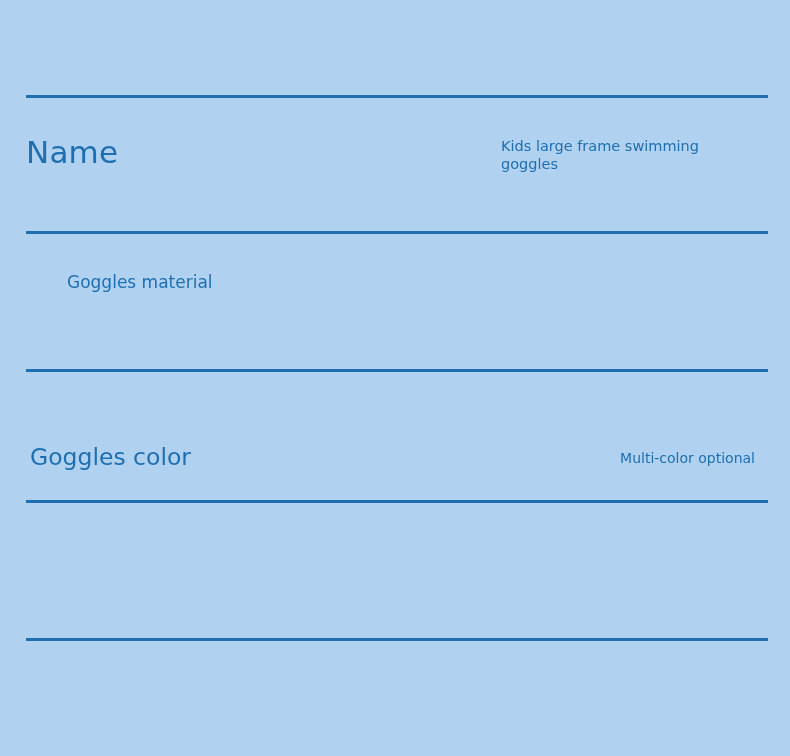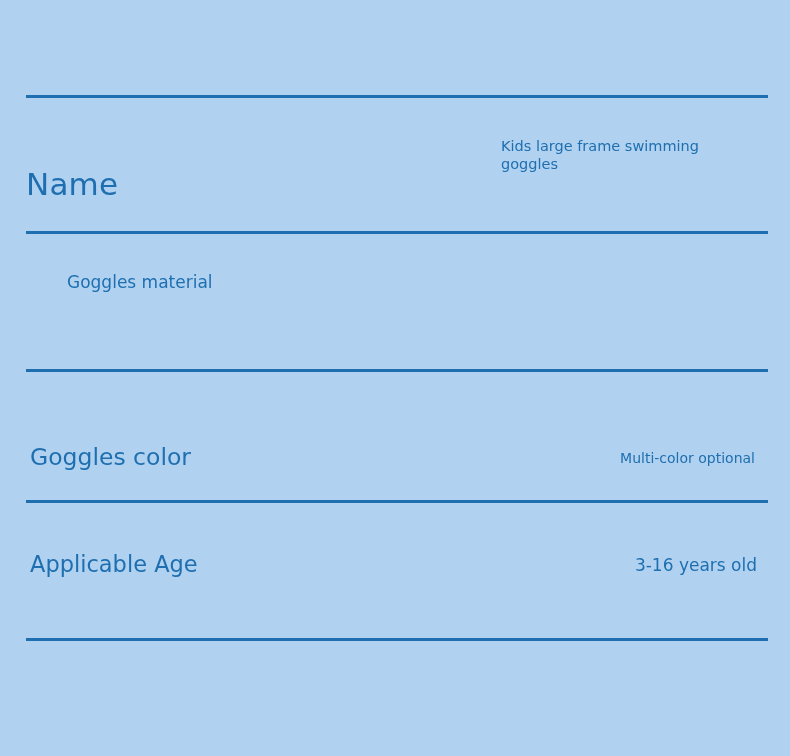--- a/index.html
+++ b/index.html
@@ -60,21 +60,20 @@
   
   #row-name {
     top: 99px;
     height: 133px;
   }
   #row-name .spec-label {
     left: 0px;
     top: 36px;
     font-size: 31px;
     letter-spacing: 0.2px;
-    margin-top: 32px;
   }
   #row-name .spec-value {
     left: 475px;
     top: 38px;
     width: 210px;
     font-size: 14.5px;
     text-align: left;
     white-space: normal;
   }
 
@@ -158,20 +157,14 @@
     </div>
   </div>
 
   <div class="spec-row" id="row-color">
     <div class="row-inner">
       <div class="spec-label">Goggles color</div>
       <div class="spec-value">Multi-color optional</div>
     </div>
   </div>
 
-  <div class="spec-row" id="row-age">
-    <div class="row-inner">
-      <div class="spec-label">Applicable Age</div>
-      <div class="spec-value">3-16 years old</div>
-    </div>
-  </div>
 
 </div>
 
 </body></html>

